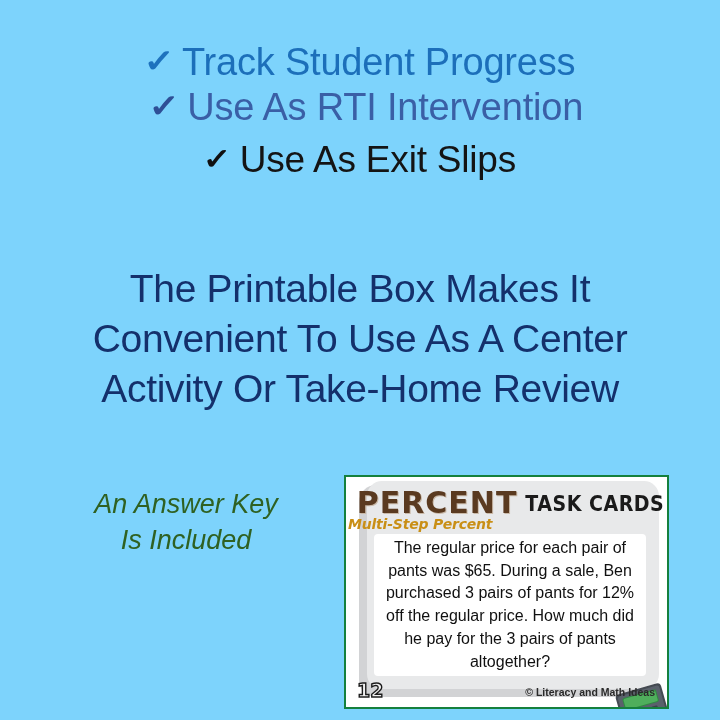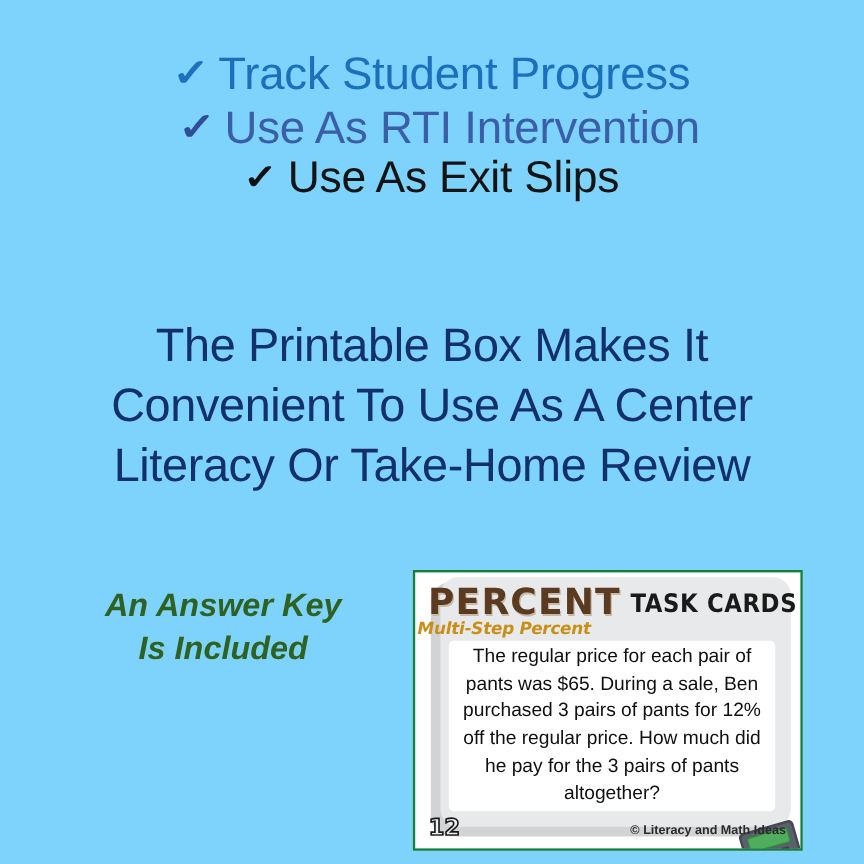--- a/index.html
+++ b/index.html
@@ -42,21 +42,21 @@
     display: inline-block;
     transform: scaleX(1.1) scaleY(0.95);
     margin-right: 9px;
     position: relative;
     top: -2px;
   }
   .bl-1 { font-size: 38px; color: #1c6fba; }
   .bl-1 .chk { color: #1e72bd; font-size: 34px; }
   .bl-2 { font-size: 38px; color: #3a5fa6; margin-top: 4px; padding-left: 13px; }
   .bl-2 .chk { color: #2e4f96; font-size: 34px; }
-  .bl-3 { font-size: 37px; color: #141414; margin-top: 0; }
+  .bl-3 { font-size: 37px; color: #141414; margin-top: 12px; }
   .bl-3 .chk { color: #101010; font-size: 31px; margin-right: 10px; }
 
   
   .headline {
     position: absolute;
     top: 264px;
     left: 0;
     width: 720px;
     text-align: center;
     color: #14306b;
@@ -73,21 +73,21 @@
     top: 487px;
     left: 52px;
     width: 268px;
     text-align: center;
     color: #2f6122;
     font-style: italic;
     font-size: 27px;
     line-height: 1.32;
     font-weight: 400;
   }
-  .answer-key span { display: block; font-weight: bold; }
+  .answer-key span { display: block; }
 
   
   .card-wrap {
     position: absolute;
     left: 344px;
     top: 475px;
     width: 325px;
     height: 234px;
     box-sizing: border-box;
     border: 2px solid #15803d;
@@ -232,21 +232,21 @@
 
     <div class="bullet-line bl-3">
       <span class="chk">✓</span><span>Use As Exit Slips</span>
     </div>
 
   </div>
 
   <div class="headline">
     <span>The Printable Box Makes It</span>
     <span>Convenient To Use As A Center</span>
-    <span>Literacy Or Take-Home Review</span>
+    <span>Activity Or Take-Home Review</span>
   </div>
 
   <div class="answer-key">
     <span>An Answer Key</span>
     <span>Is Included</span>
   </div>
 
   <div class="card-wrap">
     <div class="card-inner">
 

